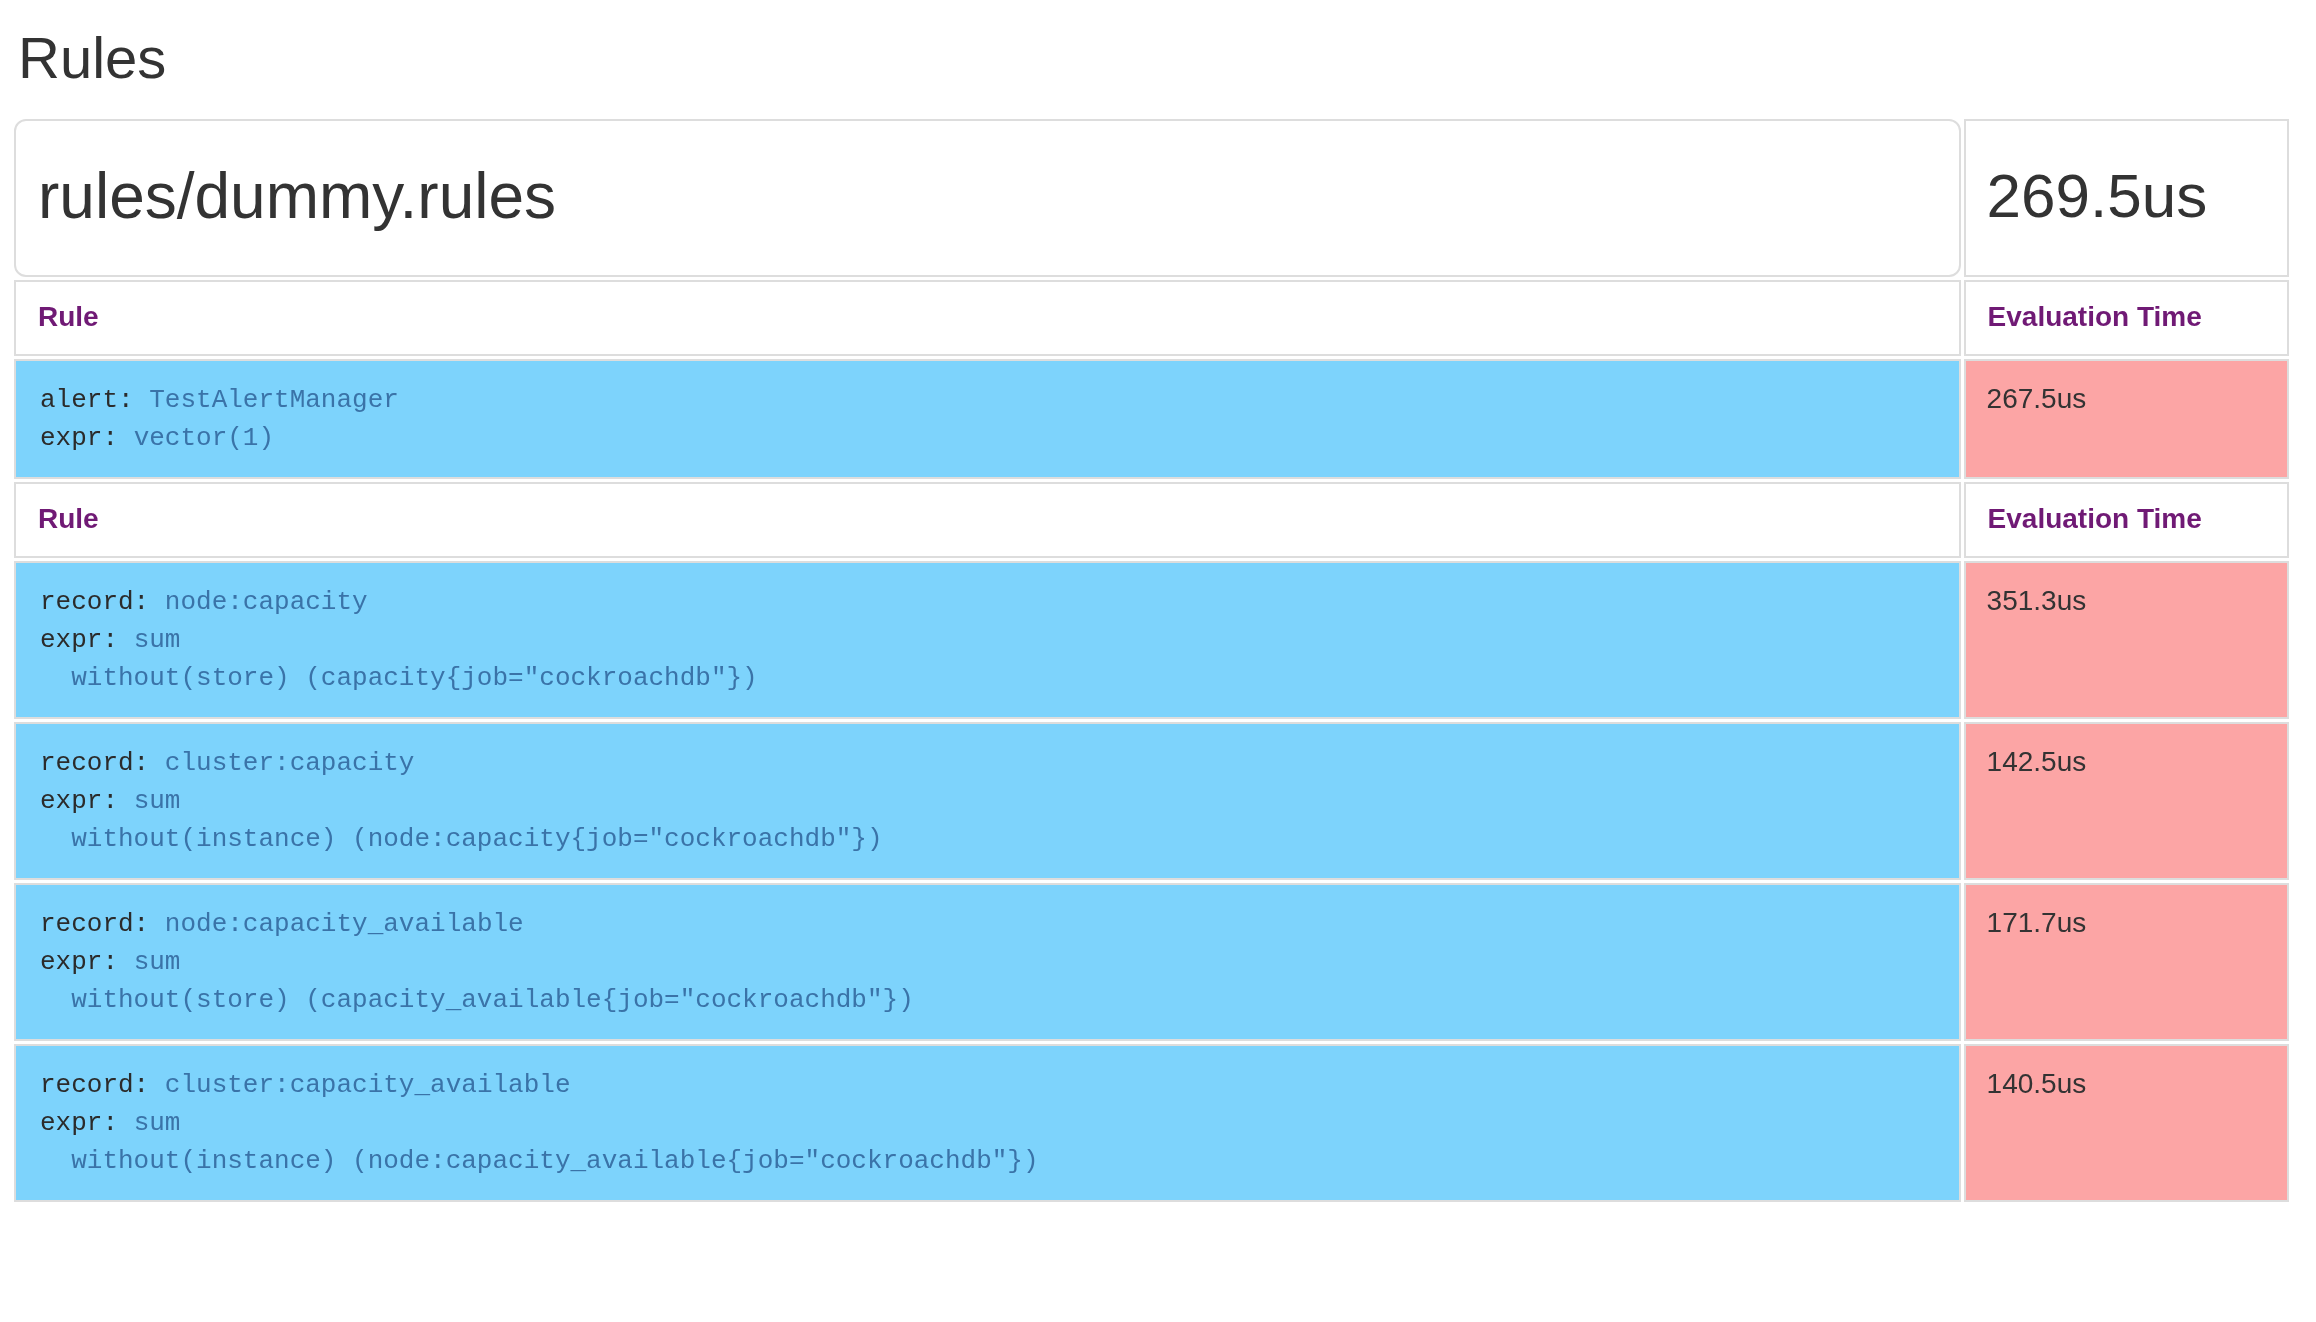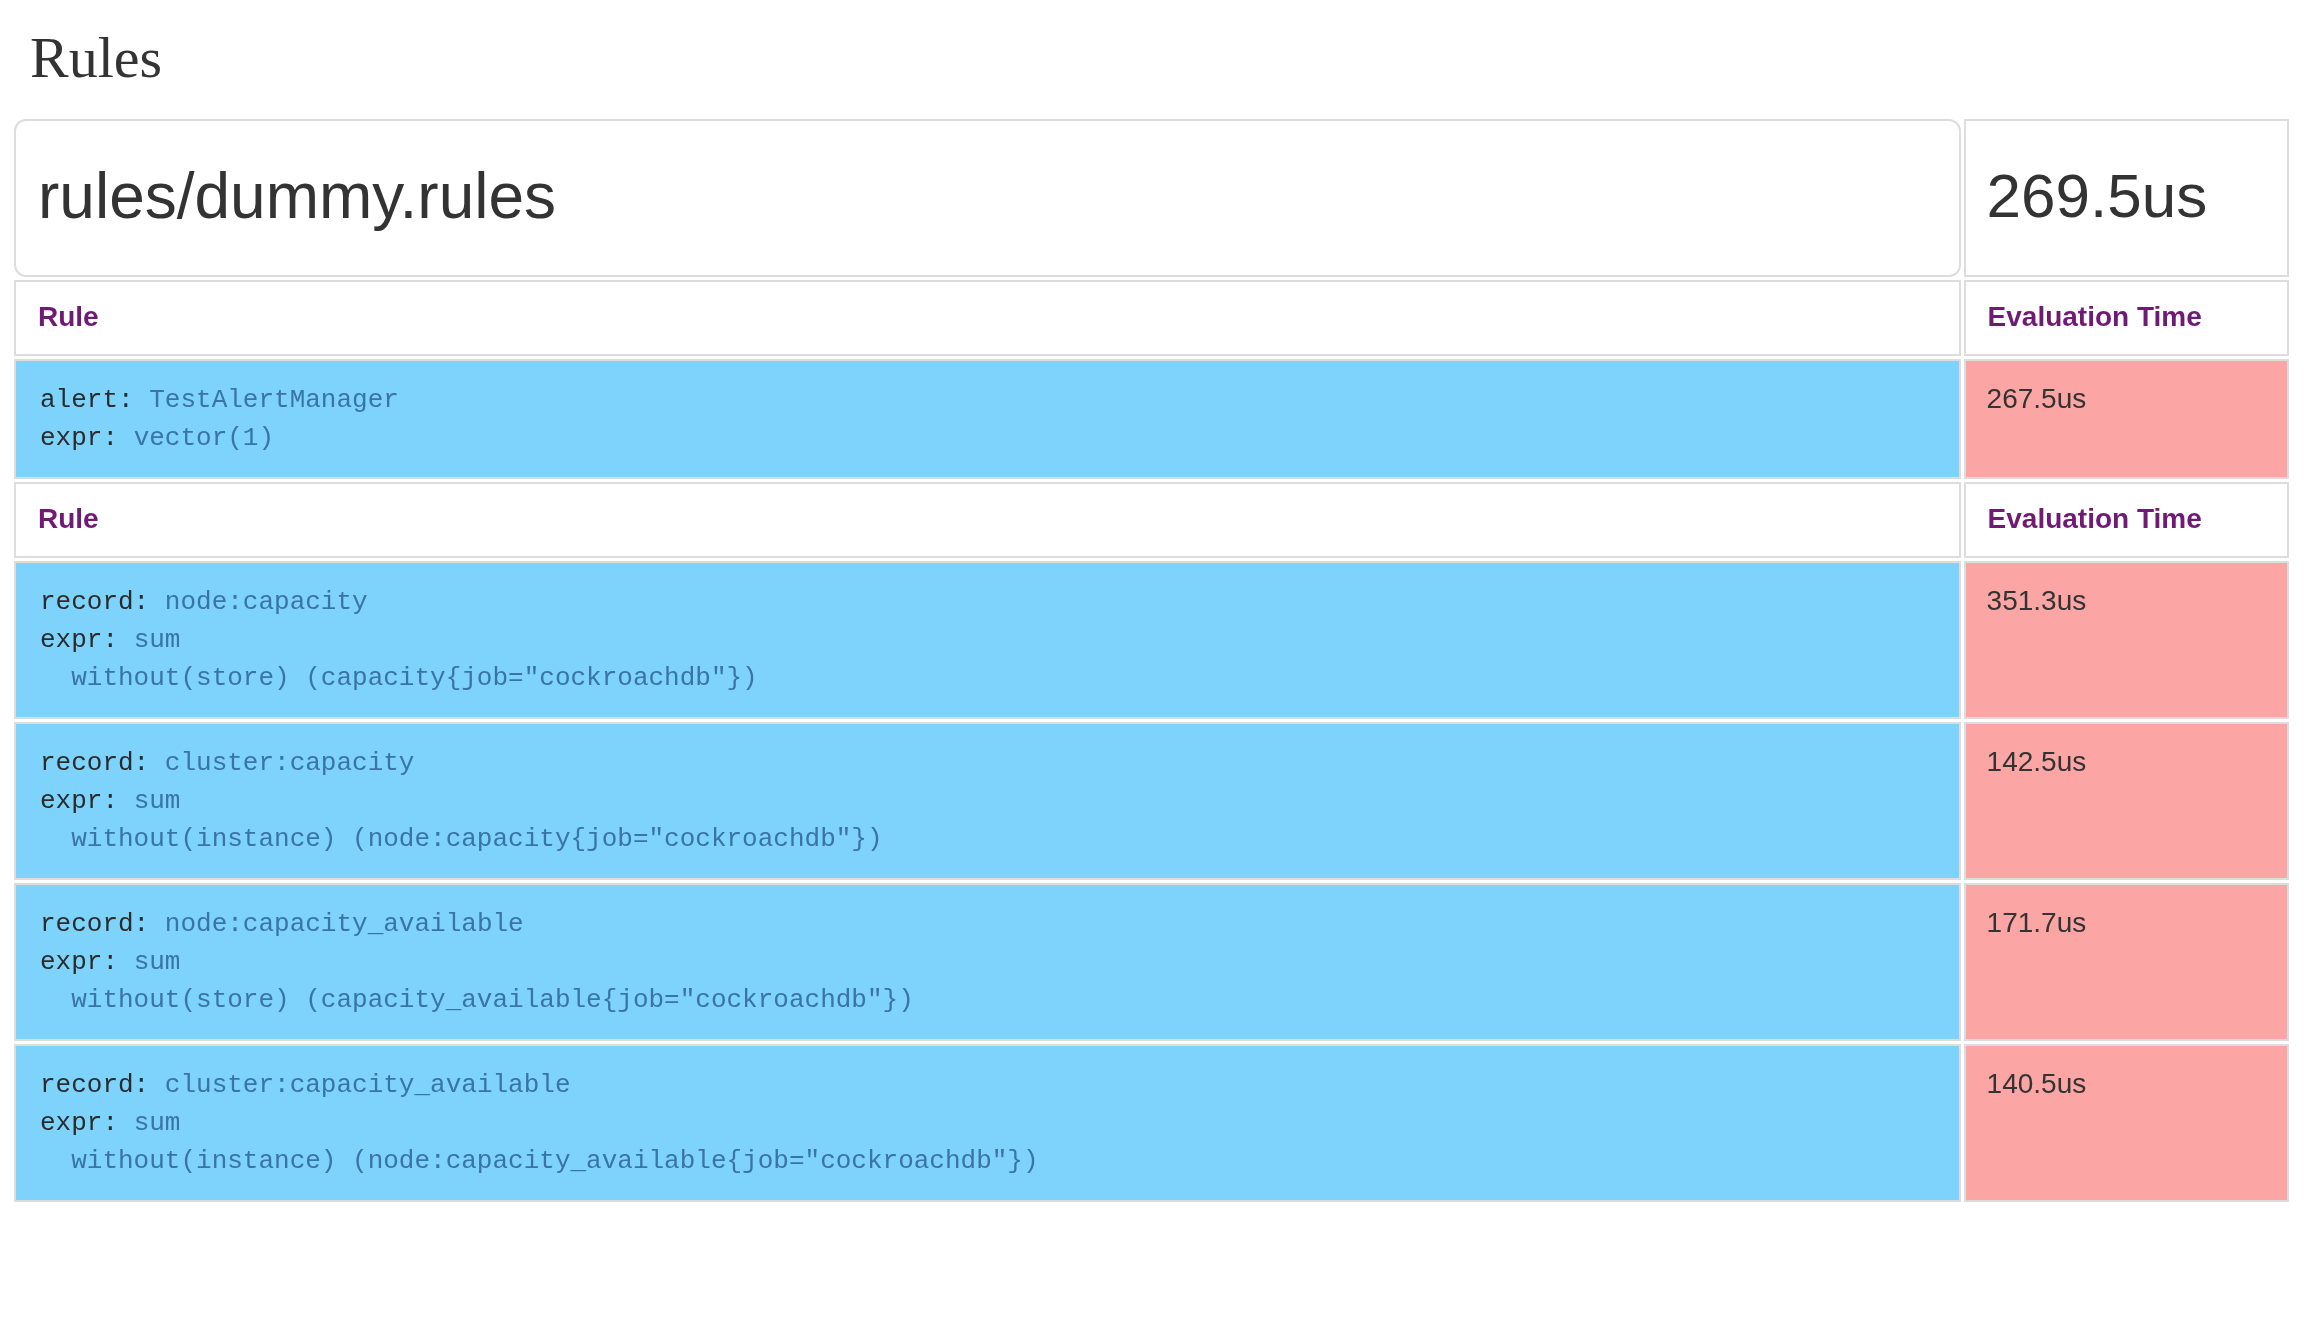--- a/index.html
+++ b/index.html
@@ -9,23 +9,22 @@
     overflow: hidden;
     background: #ffffff;
     font-family: "Liberation Sans", sans-serif;
     color: #333333;
   }
   .container { margin: 0 12px 0 14px; }
   h1.page-title {
     font-size: 58px;
     font-weight: 500;
     color: #333333;
-    margin: 26px 0 26px 16px;
+    margin: 26px 0 26px 4px;
     line-height: 1.1;
-    font-family: Liberation Serif, serif;
   }
   table.rules-table {
     border-collapse: separate;
     border-spacing: 3px;
     table-layout: fixed;
     width: 2281px;
     margin-left: -3px;
   }
   col.c-rule { width: 1944px; }
   col.c-time { width: 325px; }

